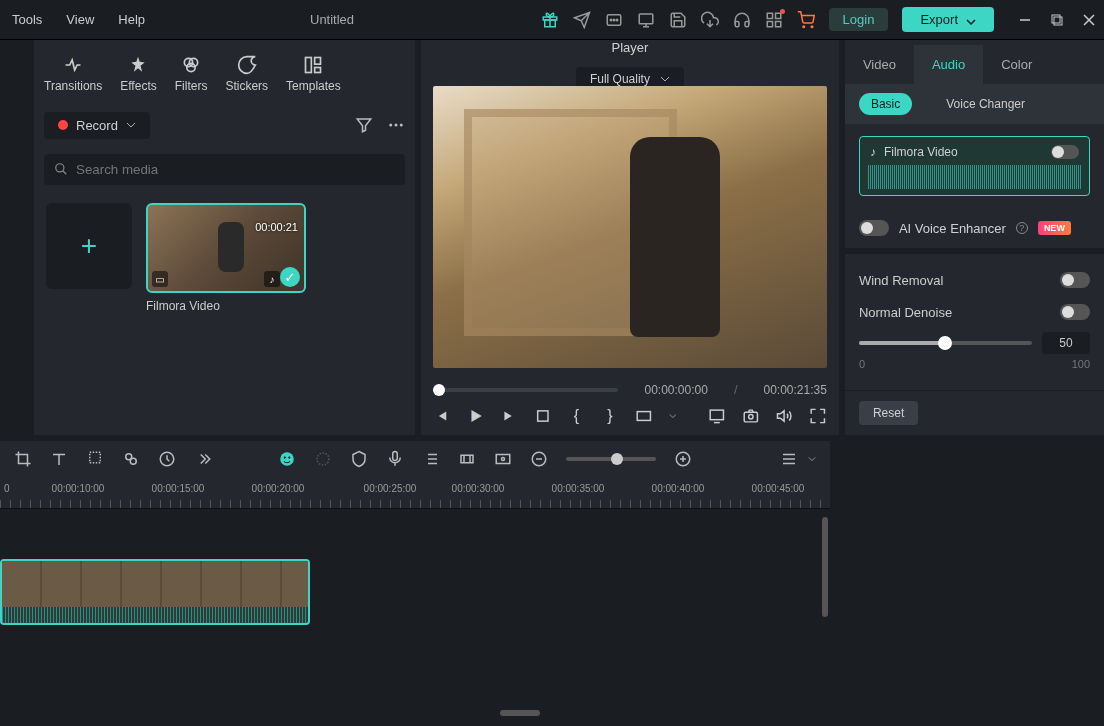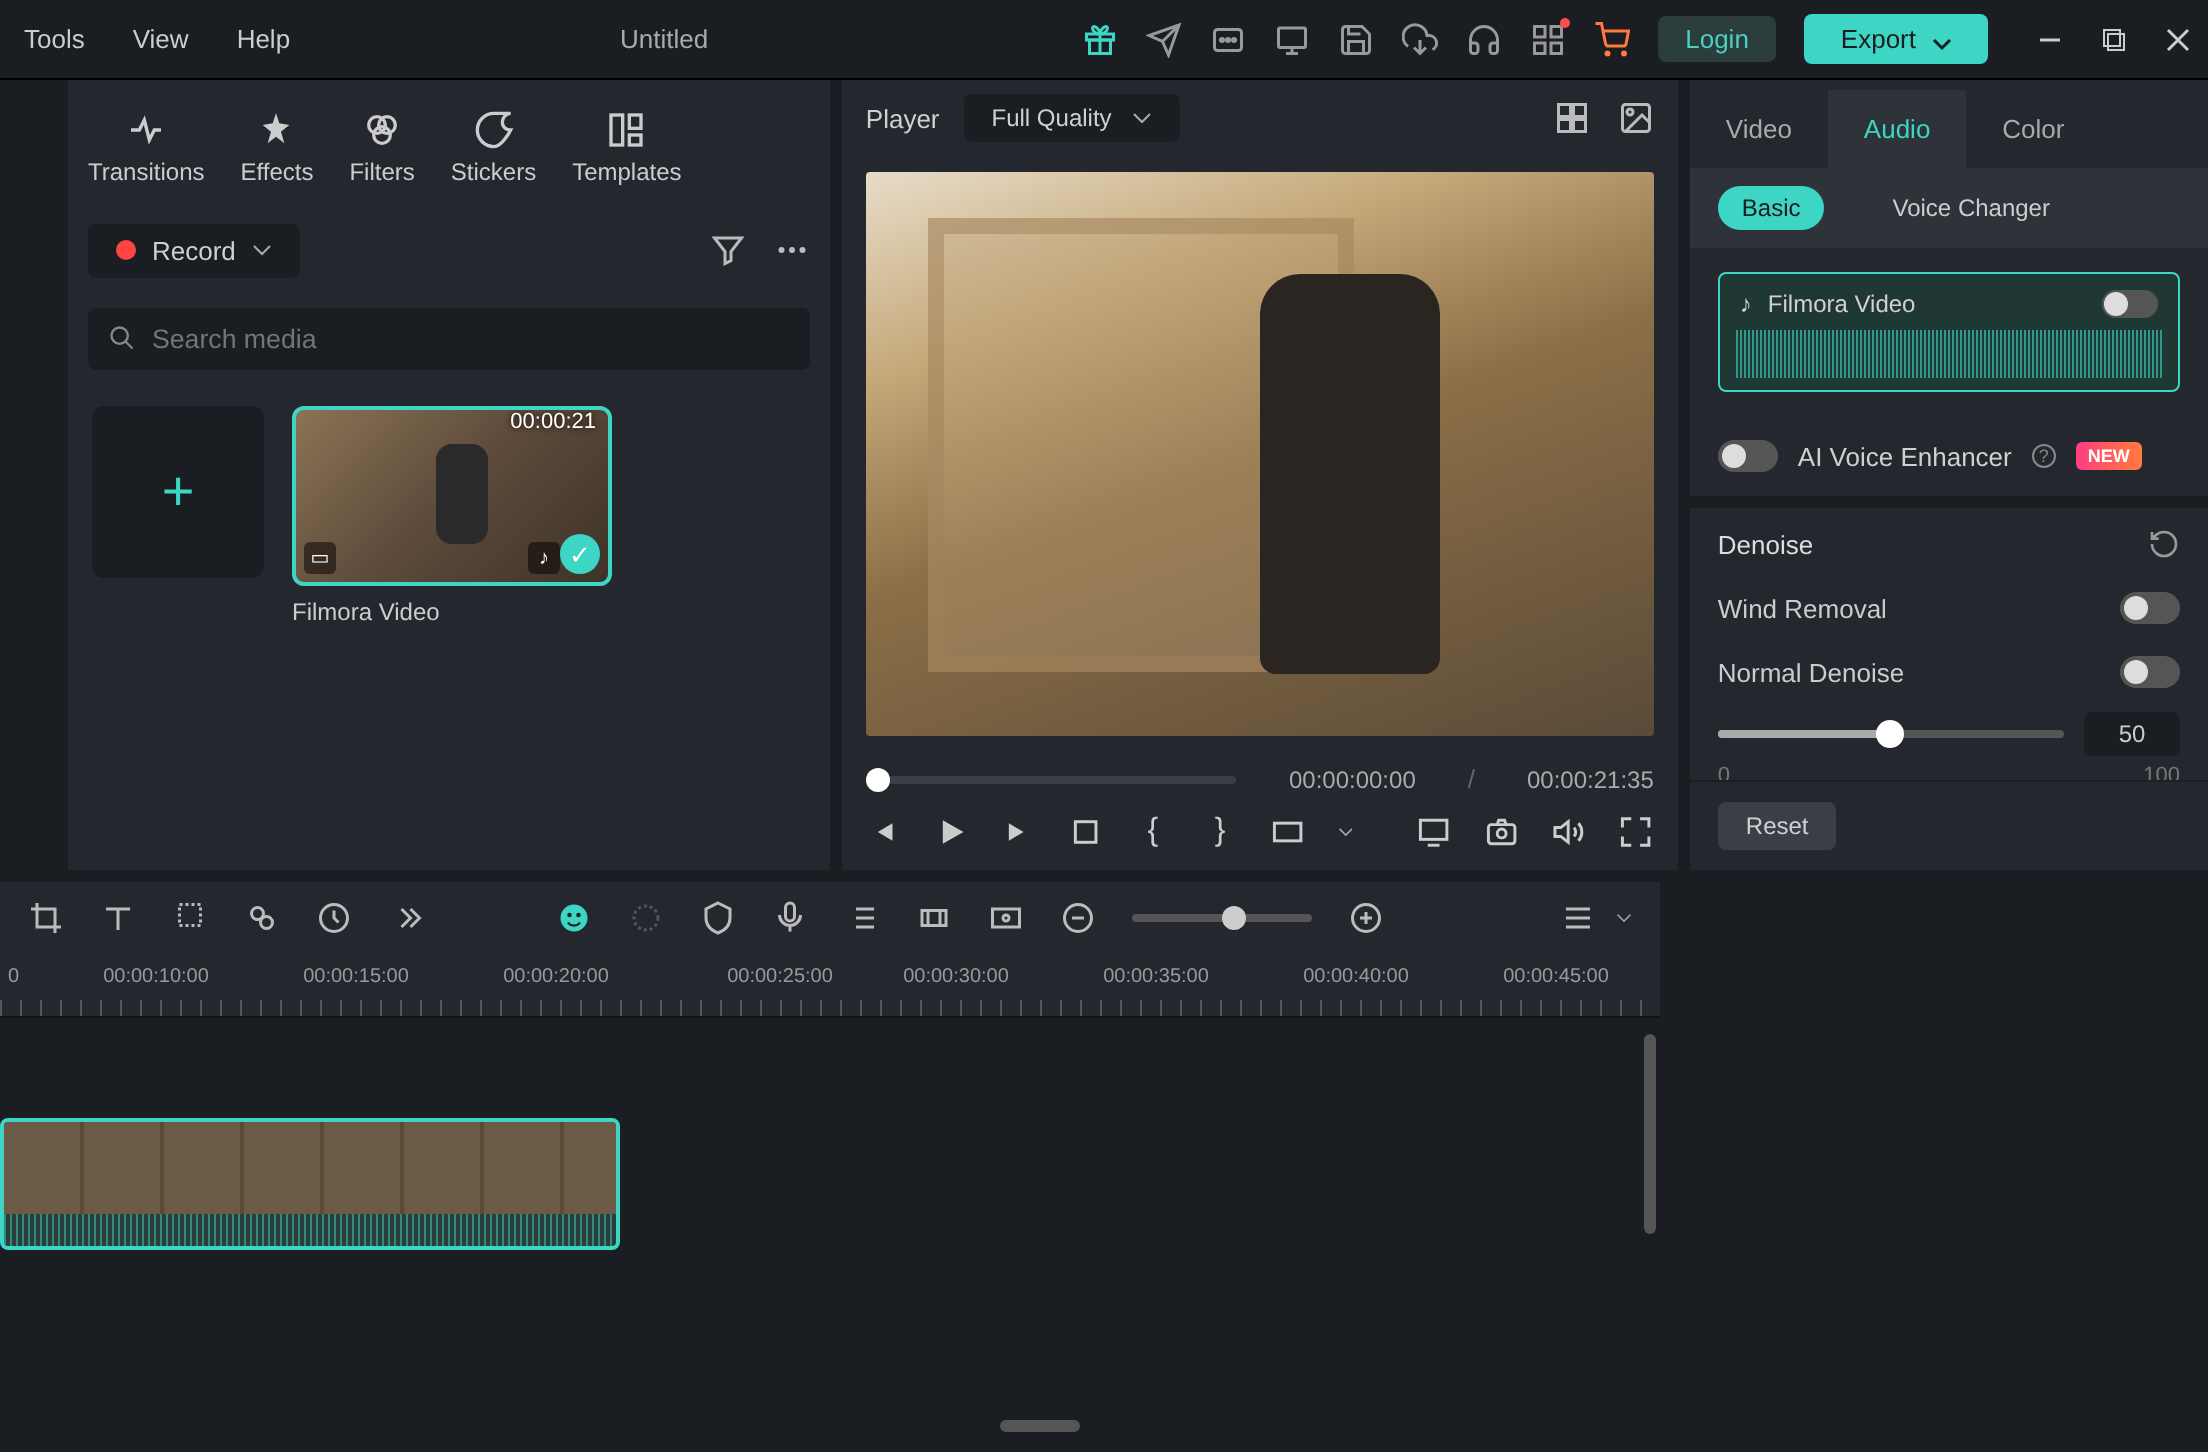--- a/index.html
+++ b/index.html
@@ -32,29 +32,29 @@
 .record-row-right { margin-left: auto; display: flex; gap: 14px; }
 .search-row { padding: 6px 10px; }
 .search-input { width: 100%; background: #1a1d21; border: none; padding: 8px 12px 8px 32px; border-radius: 4px; color: #ccc; }
 .search-wrap { position: relative; }
 .search-icon-pos { position: absolute; left: 10px; top: 8px; color: #888; }
 .media-area { flex: 1; padding: 12px; display: flex; gap: 14px; }
 .add-tile { width: 86px; height: 86px; background: #1a1d21; border-radius: 6px; display: flex; align-items: center; justify-content: center; cursor: pointer; color: #3dd6c4; font-size: 28px; font-weight: 200; }
 .media-item { width: 160px; }
 .media-thumb { width: 160px; height: 90px; border: 2px solid #3dd6c4; border-radius: 6px; background: linear-gradient(135deg, #8b7355 0%, #5d4a3a 50%, #3d3328 100%); position: relative; overflow: hidden; }
 .media-thumb::before { content:""; position:absolute; left:45%; top:20%; width:26px; height:50px; background:#2a2a2a; border-radius:8px; }
-.media-duration { position: absolute; top: 0; right: 6px; font-size: 11px; color: #fff; text-shadow: 0 0 3px #000; z-index:2;}
+.media-duration { position: absolute; top: 16px; right: 6px; font-size: 11px; color: #fff; text-shadow: 0 0 3px #000; z-index:2;}
 .media-check { position: absolute; bottom: 4px; right: 4px; width: 20px; height: 20px; background: #3dd6c4; border-radius: 50%; display: flex; align-items: center; justify-content: center; color: #fff; font-size: 13px; z-index:2;}
 .media-icons { position: absolute; bottom: 4px; left: 4px; display: flex; gap: 6px; z-index:2;}
 .media-icon-small { width: 16px; height: 16px; background: rgba(0,0,0,0.5); border-radius: 3px; display:flex; align-items:center; justify-content:center; color:#fff; font-size:10px;}
 .media-label { margin-top: 6px; font-size: 12px; color: #ccc; }
 
 
 .player-panel { width: 424px; background: #24282e; display: flex; flex-direction: column; border-right: 6px solid #1a1d21; }
-.player-header { height: 38px; display: flex; align-items: center; padding: 0 12px; gap: 12px; }
+.player-header { height: 38px; display: flex; align-items: center; padding: 0 12px; gap: 12px; flex-direction: column; }
 .player-label { font-size: 13px; }
 .quality-select { background: #1a1d21; padding: 5px 14px; border-radius: 4px; display: flex; align-items: center; gap: 10px; cursor: pointer; font-size: 12px; }
 .player-header-right { margin-left: auto; display: flex; gap: 14px; }
 .player-video { flex: 1; margin: 8px 12px; background: linear-gradient(160deg, #e8dcc8 0%, #c4a878 25%, #8b6f47 50%, #5a4a38 100%); position: relative; border-radius: 2px; overflow:hidden;}
 .player-video::after { content:""; position:absolute; left:50%; top:18%; width:90px; height:200px; background:#2a2520; border-radius:20px 20px 8px 8px; }
 .player-video::before { content:""; position:absolute; left:8%; top:8%; width:50%; height:75%; background:rgba(190,160,120,0.35); border:8px solid rgba(160,130,90,0.5);}
 .player-controls { padding: 6px 12px 10px; }
 .progress-row { display: flex; align-items: center; gap: 26px; margin-bottom: 10px; }
 .progress-track { flex: 1; height: 4px; background: #3a3f47; border-radius: 2px; position: relative; }
 .progress-thumb { position: absolute; left: 0; top: -4px; width: 12px; height: 12px; background: #fff; border-radius: 50%; }
@@ -424,26 +424,20 @@
       </div>
 
       <div class="enhancer-row">
         <div class="toggle"></div>
         <span>AI Voice Enhancer</span>
         <span class="help-icon">?</span>
         <span class="new-badge">NEW</span>
       </div>
 
       <div class="section section-no-border">
-        <div class="section-header">
-          <span class="section-title">Denoise</span>
-          <span class="reset-icon"><svg class="icon-svg" viewBox="0 0 24 24" fill="none" stroke="currentColor" stroke-width="2">
-                <path d="M3 12a9 9 0 109-9 9 9 0 00-6 2.3L3 8M3 3v5h5"></path>
-              </svg></span>
-        </div>
 
         <div class="option-row">
           <span class="option-label">Wind Removal</span>
           <div class="toggle"></div>
         </div>
 
         <div class="option-row">
           <span class="option-label">Normal Denoise</span>
           <div class="toggle"></div>
         </div>

